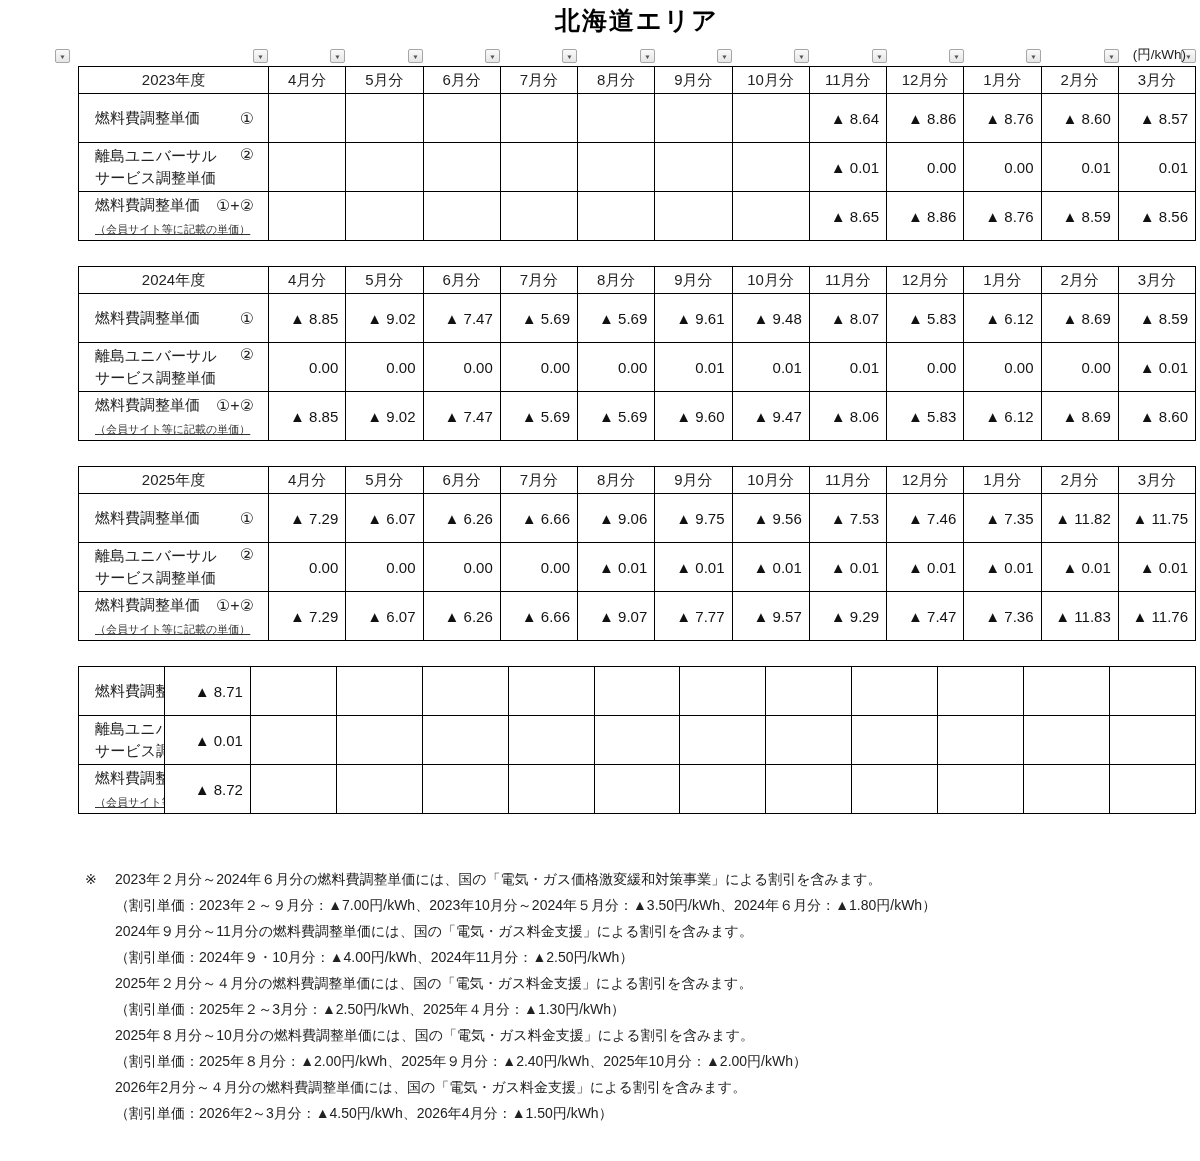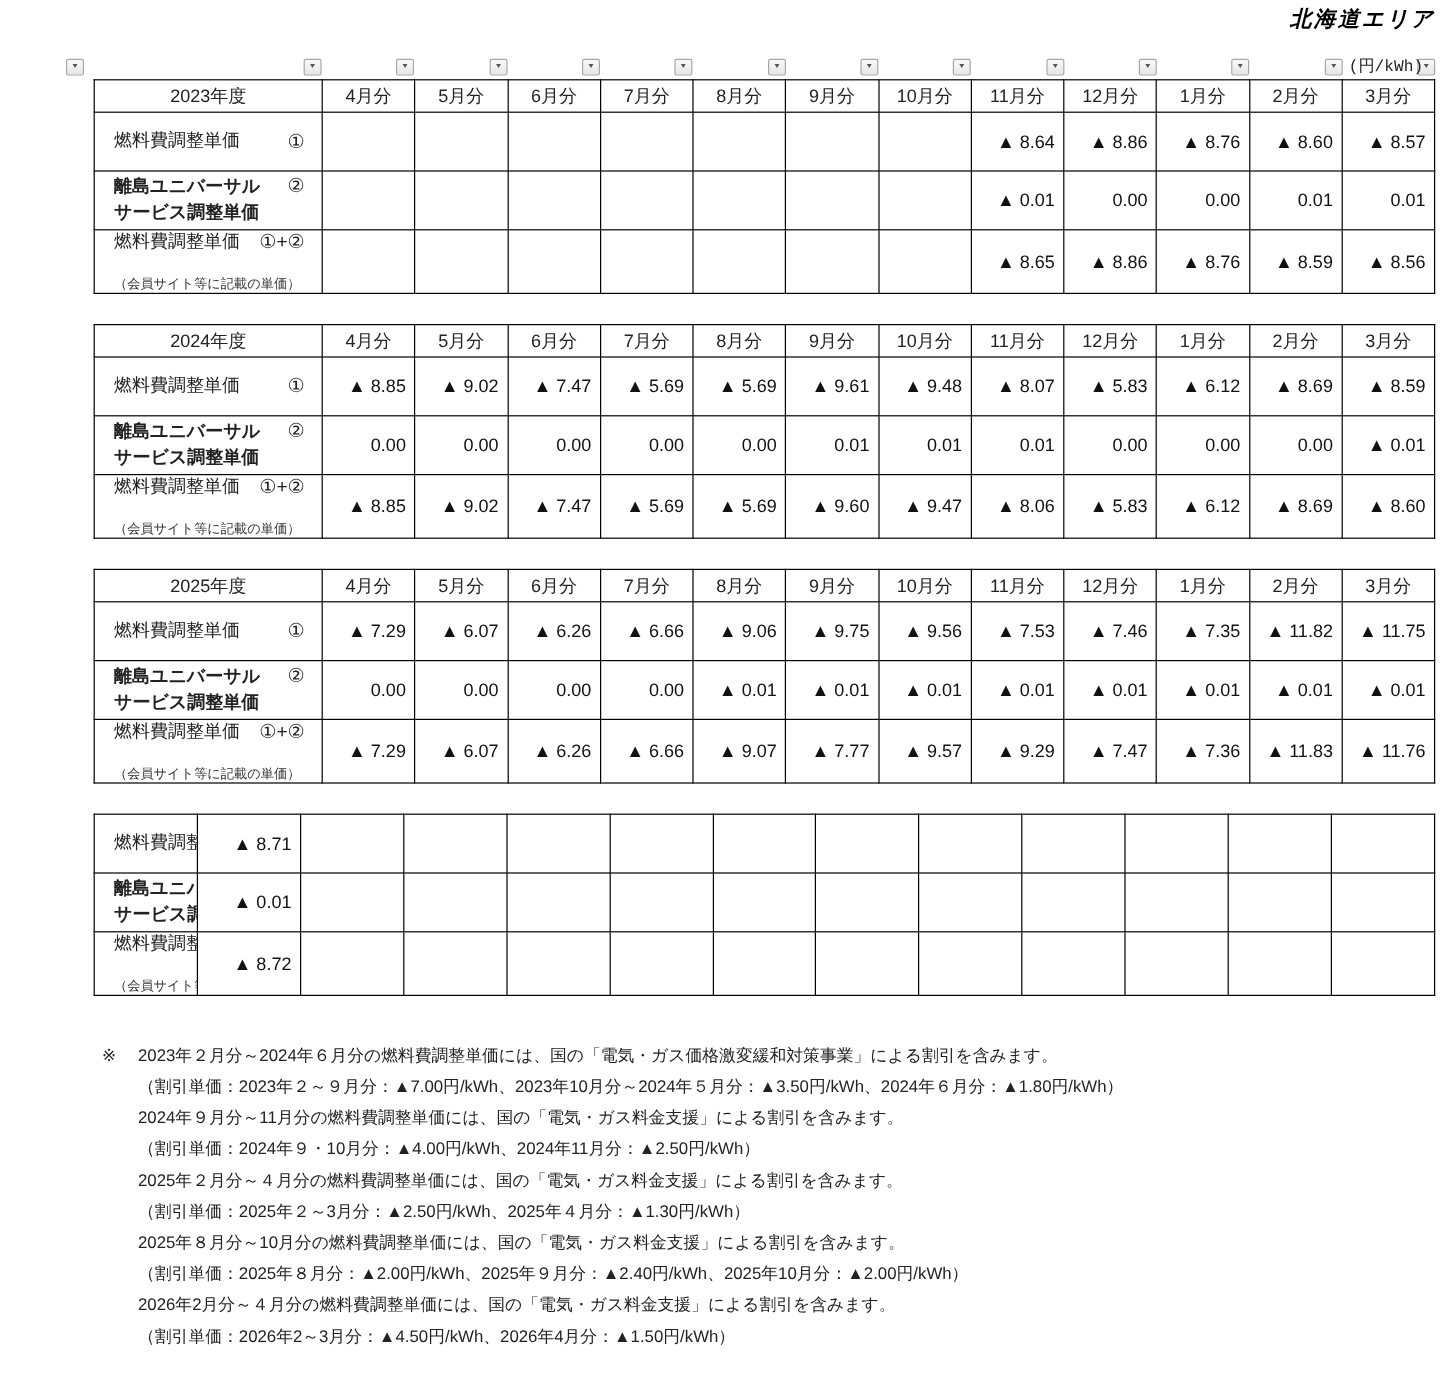--- a/index.html
+++ b/index.html
@@ -1,25 +1,25 @@
 <!DOCTYPE html>
 <html><head>
 <meta charset="utf-8">
 <style>
   html,body{margin:0;padding:0;background:#fff;}
   body{
     width:1200px;height:1161px;position:relative;overflow:hidden;
     font-family:"Liberation Sans","DejaVu Sans",sans-serif;color:#1a1a1a;
   }
   .page-title{
-    position:absolute;top:4px;left:78px;width:1118px;text-align:right;
-    font-size:18px;font-weight:bold;letter-spacing:2px;color:#000;font-style:italic;
+    position:absolute;top:4px;left:78px;width:1118px;text-align:center;
+    font-size:25px;font-weight:bold;letter-spacing:2px;color:#000;
   }
   
-  #filter-row{position:absolute;top:0;left:0;width:1200px;height:66px;font-family:Liberation Mono, monospace;}
+  #filter-row{position:absolute;top:0;left:0;width:1200px;height:66px;}
   .filter-btn{
     position:absolute;top:49px;width:15px;height:14px;
     background:linear-gradient(#fafafa,#e6e6e6);
     border:1px solid #a6a6a6;border-radius:2px;
     display:flex;align-items:center;justify-content:center;
     box-sizing:border-box;z-index:1;
   }
   .caret{font-size:7px;color:#555;line-height:1;transform:scaleY(.9);}
   .unit-label{
     position:absolute;top:46px;right:14px;font-size:13.5px;color:#222;z-index:2;
@@ -33,22 +33,22 @@
   }
   .price-table th,.price-table td{
     border:1px solid #000;box-sizing:border-box;overflow:hidden;white-space:nowrap;
   }
   .year-cell{width:190px;}
   th{height:27px;font-weight:normal;font-size:15px;text-align:center;color:#222;}
   td.val-cell{height:49px;text-align:right;padding-right:7px;font-size:15px;color:#111;}
   td.label-cell{height:49px;padding:0 0 0 16px;font-size:15px;color:#222;vertical-align:middle;}
   .lbl-flex{display:flex;justify-content:space-between;padding-right:14px;}
   .mark{font-size:16px;letter-spacing:0;}
-  .two-line{line-height:1.5;font-weight:bold;}
-  .sub-label{font-size:11px;color:#333;margin-top:17px;}
+  .two-line{line-height:1.5;}
+  .sub-label{font-size:11px;color:#333;margin-top:7px;text-decoration:underline;}
   
   .footnotes{position:absolute;top:866px;left:85px;width:1100px;font-size:14px;color:#222;}
   .fn-line{position:relative;padding-left:30px;line-height:26px;white-space:nowrap;}
   .fn-marker{position:absolute;left:0;top:0;}
 </style>
 </head>
 <body>
 
 <div class="page-title">北海道エリア</div>
 

